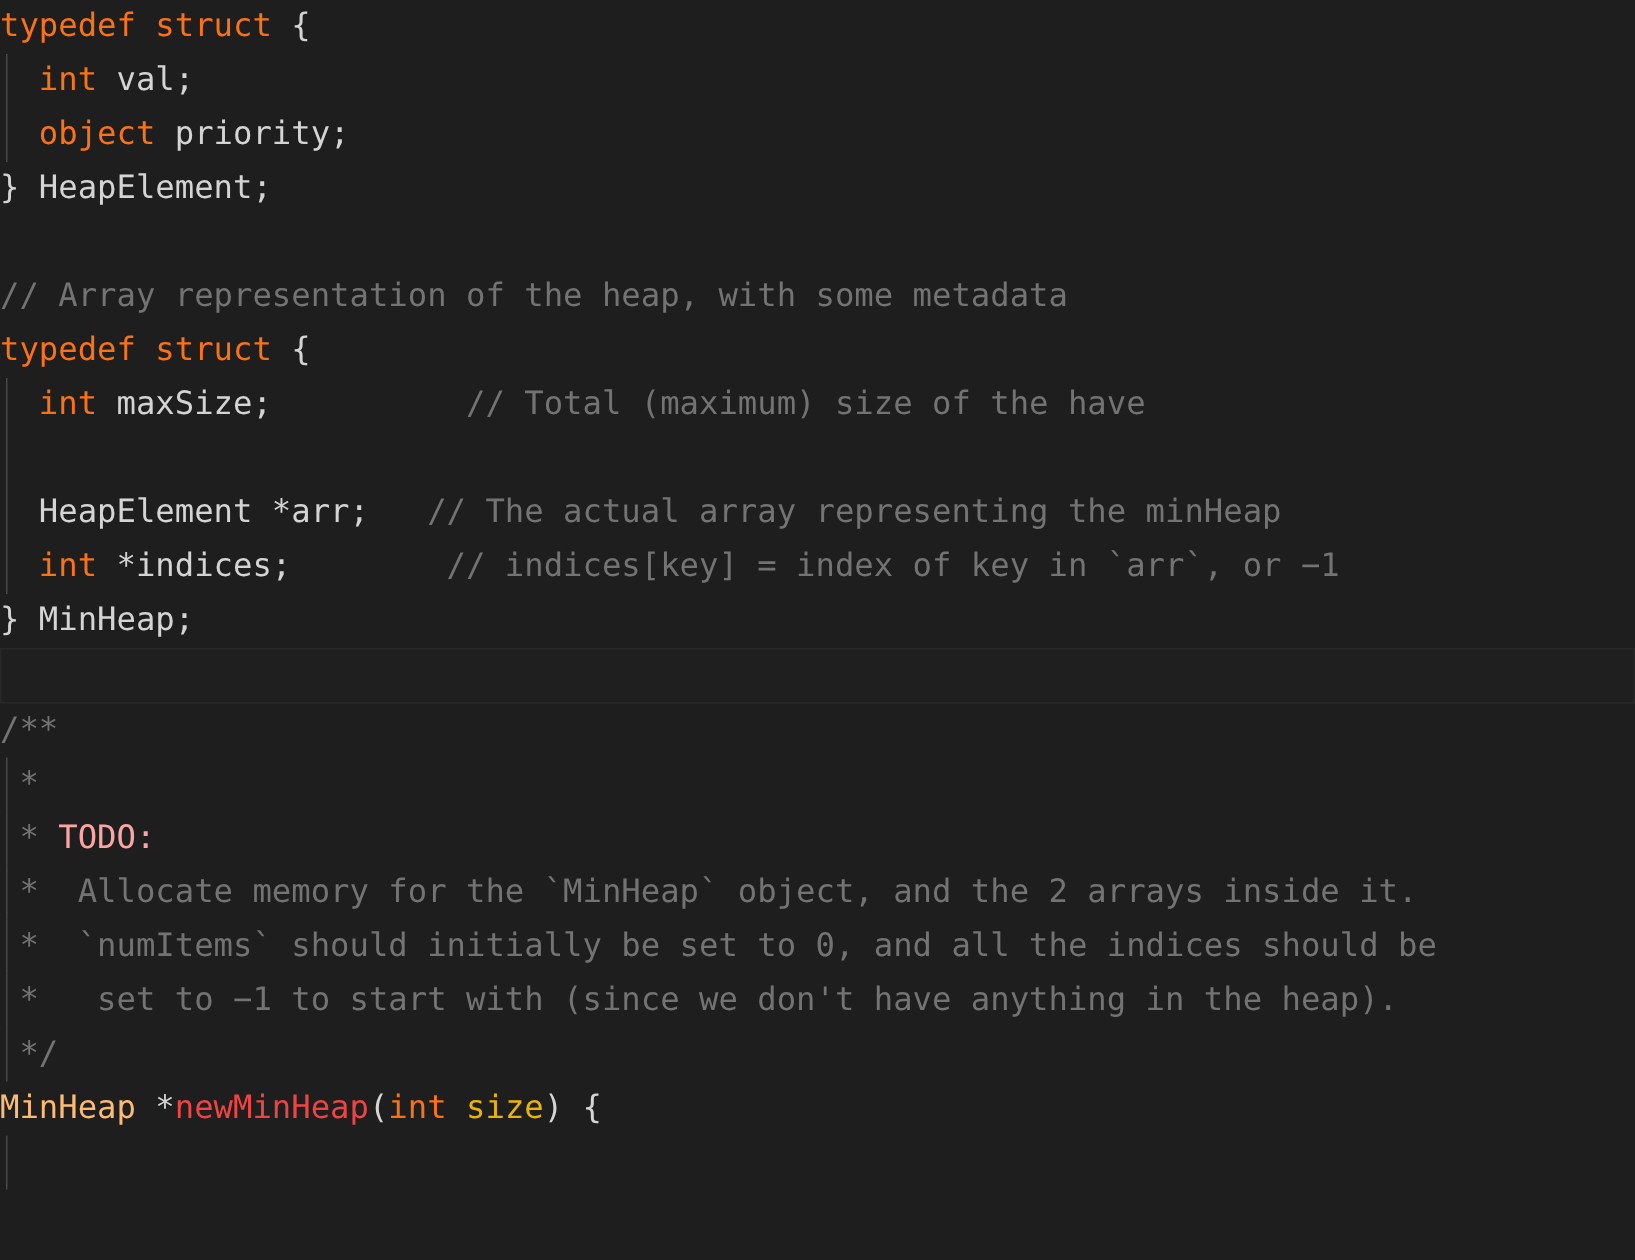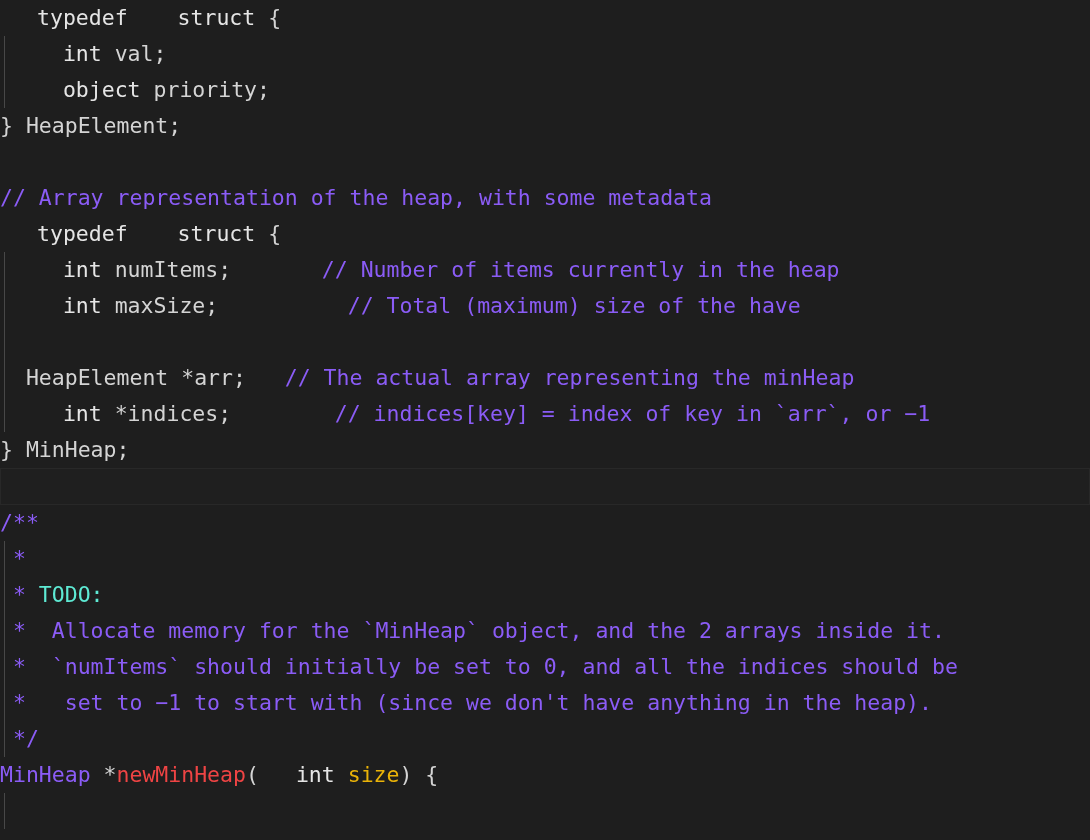--- a/index.html
+++ b/index.html
@@ -45,41 +45,40 @@
   .line.guide::before {
     content: "";
     position: absolute;
     left: 4px;
     top: 0;
     bottom: 0;
     width: 1px;
     background: #484848;
   }
 
-  .tok-key      { color: #e5e5e5; padding-left: 37px; }   
+  .tok-key      { color: #f97316; }   
   .tok-plain    { color: #d4d4d4; }   
-  .tok-comment  { color: #8b5cf6; }   
-  .tok-todo     { color: #5eead4; }   
-  .tok-type     { color: #8b5cf6; text-align: right; }   
+  .tok-comment  { color: #737373; }   
+  .tok-todo     { color: #fca5a5; }   
+  .tok-type     { color: #fdba74; text-align: right; }   
   .tok-func     { color: #ef4444; }   
   .tok-param    { color: #eab308; }
 </style>
 </head>
 <body>
 
 <div id="editor">
   <div id="code-lines">
       <div class="line"><span class="tok-key">typedef</span><span class="tok-plain"> </span><span class="tok-key">struct</span><span class="tok-plain"> {</span></div>
       <div class="line guide"><span class="tok-plain">  </span><span class="tok-key">int</span><span class="tok-plain"> val;</span></div>
       <div class="line guide"><span class="tok-plain">  </span><span class="tok-key">object</span><span class="tok-plain"> priority;</span></div>
       <div class="line"><span class="tok-plain">} HeapElement;</span></div>
       <div class="line">&nbsp;</div>
       <div class="line"><span class="tok-comment">// Array representation of the heap, with some metadata</span></div>
       <div class="line"><span class="tok-key">typedef</span><span class="tok-plain"> </span><span class="tok-key">struct</span><span class="tok-plain"> {</span></div>
-      <div class="line guide"><span class="tok-plain">  </span><span class="tok-key">int</span><span class="tok-plain"> numItems;       </span><span class="tok-comment">// Number of items currently in the heap</span></div>
       <div class="line guide"><span class="tok-plain">  </span><span class="tok-key">int</span><span class="tok-plain"> maxSize;          </span><span class="tok-comment">// Total (maximum) size of the have</span></div>
       <div class="line guide">&nbsp;</div>
       <div class="line guide"><span class="tok-plain">  HeapElement *arr;   </span><span class="tok-comment">// The actual array representing the minHeap</span></div>
       <div class="line guide"><span class="tok-plain">  </span><span class="tok-key">int</span><span class="tok-plain"> *indices;        </span><span class="tok-comment">// indices[key] = index of key in `arr`, or −1</span></div>
       <div class="line"><span class="tok-plain">} MinHeap;</span></div>
       <div class="line current">&nbsp;</div>
       <div class="line"><span class="tok-comment">/**</span></div>
       <div class="line guide"><span class="tok-comment"> *</span></div>
       <div class="line guide"><span class="tok-comment"> * </span><span class="tok-todo">TODO:</span></div>
       <div class="line guide"><span class="tok-comment"> *  Allocate memory for the `MinHeap` object, and the 2 arrays inside it.</span></div>

